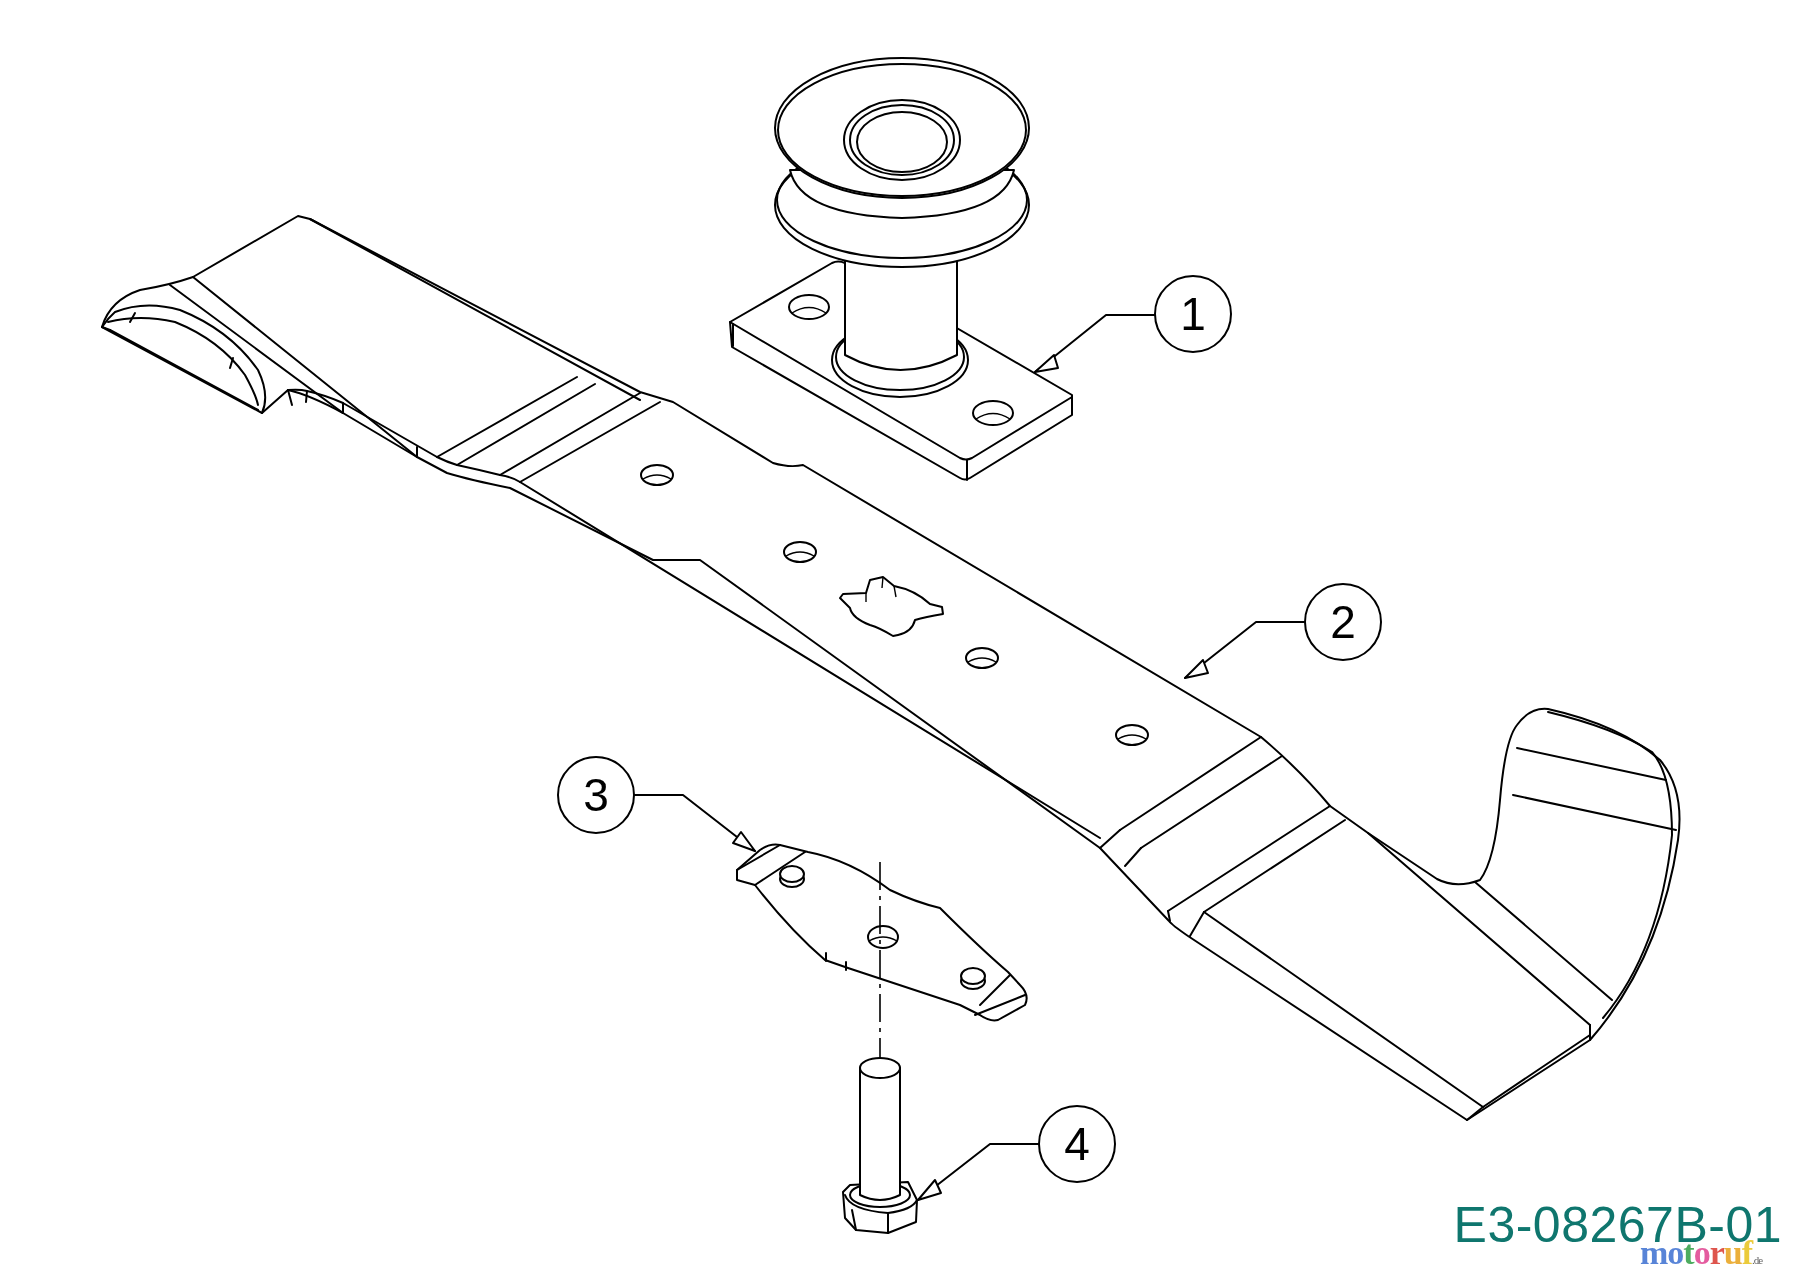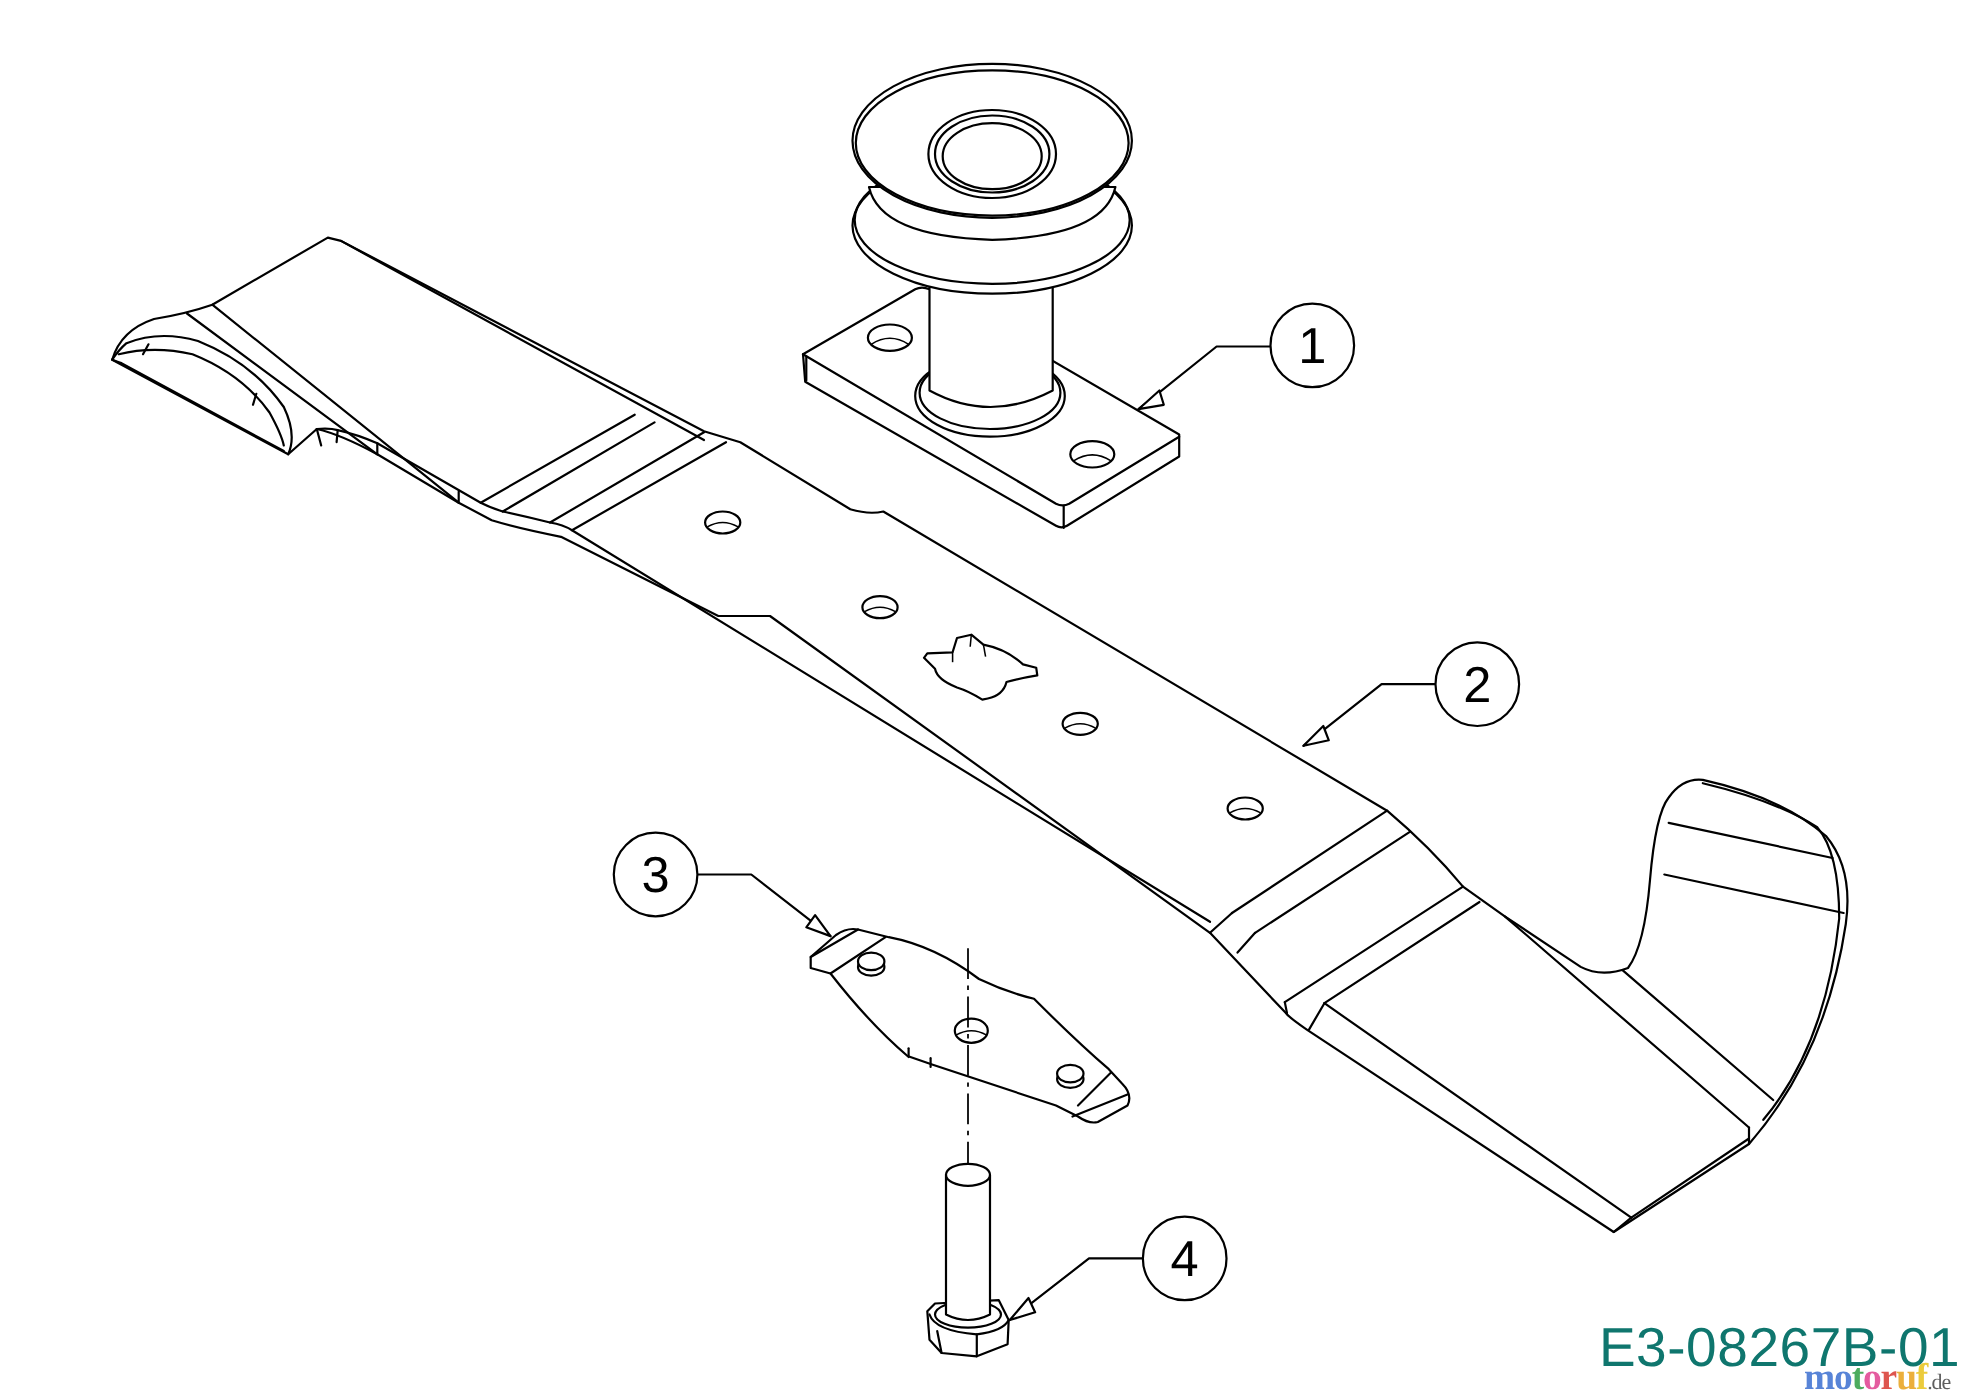--- a/index.html
+++ b/index.html
@@ -4,21 +4,21 @@
 <style>
   html, body { margin: 0; padding: 0; background: #ffffff; }
   body { width: 1800px; height: 1272px; position: relative; overflow: hidden; font-family: "Liberation Sans", sans-serif; }
   #drawing { position: absolute; left: 0; top: 0; width: 1800px; height: 1272px; }
   .ln { fill: none; stroke: #000; stroke-width: 2; stroke-linejoin: round; stroke-linecap: round; }
   .lnw { fill: #fff; stroke: #000; stroke-width: 2; stroke-linejoin: round; }
   .thin { fill: none; stroke: #000; stroke-width: 1.4; }
   .callout-num { font-family: "Liberation Sans", sans-serif; font-size: 46px; fill: #000; }
   .drawing-code { position: absolute; right: 18px; top: 1196px; font-family: "Liberation Sans", sans-serif; font-size: 50px; color: #0f766e; letter-spacing: 0.5px; }
   .watermark { position: absolute; left: 1640px; top: 1234px; font-family: "Liberation Serif", serif; font-size: 34px; font-weight: bold; letter-spacing: -1px; opacity: 0.85; }
-  .watermark .tld { font-size: 20px; font-weight: normal; color: #444; }
+  .watermark .tld { font-size: 11px; font-weight: normal; color: #444; }
 </style>
 </head>
 <body>
 
 <svg id="drawing" viewBox="0 0 1800 1272" xmlns="http://www.w3.org/2000/svg">
 
   <g>
 
     <path class="lnw" d="
       M 298 216 L 310 219

